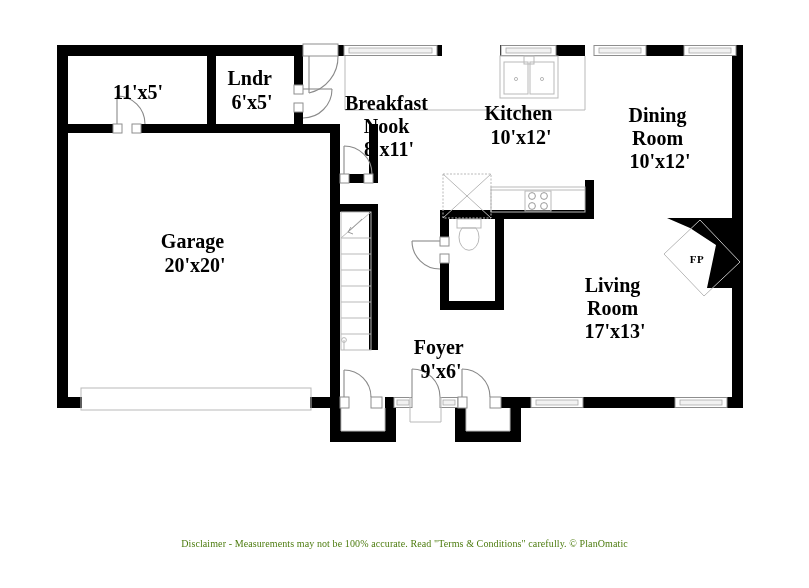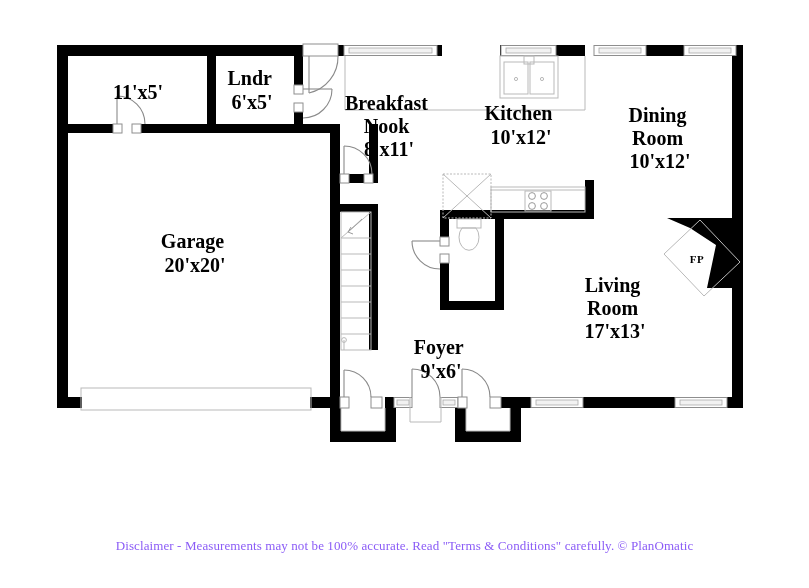--- a/index.html
+++ b/index.html
@@ -41,22 +41,22 @@
     font-size: 20px;
   }
   .label.fp { font-size: 11px; letter-spacing: 0.5px; }
   .disclaimer {
     position: absolute;
     left: 0;
     top: 538px;
     width: 809px;
     text-align: center;
     font-family: "Liberation Serif", serif;
-    font-size: 13px;
-    color: #8b5cf6;
+    font-size: 10px;
+    color: #4d7c0f;
     letter-spacing: 0.1px;
   }
 </style>
 </head>
 <body>
 
 <div id="floorplan-root">
 
   <svg id="plan" viewBox="0 0 809 588">
 

